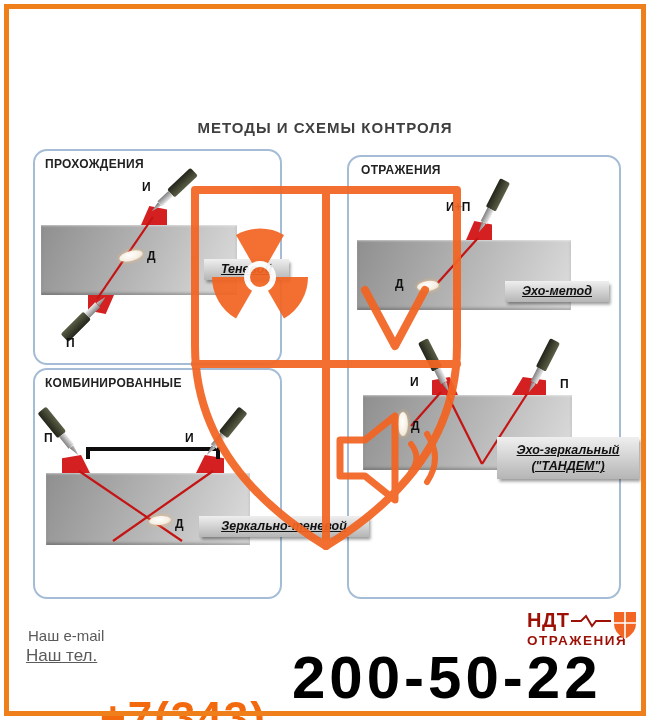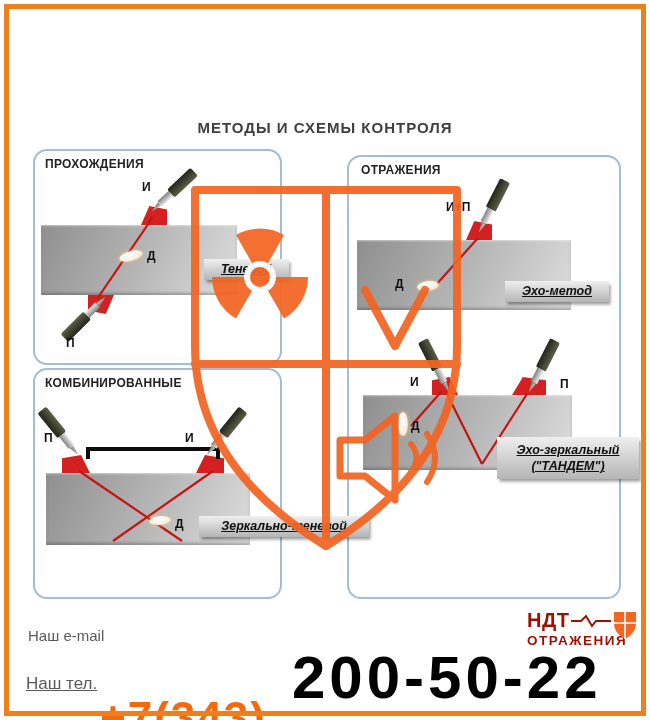--- a/index.html
+++ b/index.html
@@ -168,16 +168,16 @@
           <polyline points="0,7 10,7 15,2 21,12 25,7 40,7" fill="none" stroke="#9c1006" stroke-width="2"></polyline>
         </svg>
     </div>
     <div class="logo-l2">ОТРАЖЕНИЯ</div>
     <svg class="logo-shield" width="24" height="30" viewBox="0 0 24 30">
       <path d="M1,2 H23 V14 Q23,23 12,29 Q1,23 1,14 Z" fill="#f26522"></path>
       <path d="M12,2 V29 M1,13 H23" stroke="#ffffff" stroke-width="1.6" fill="none"></path>
     </svg>
   </div>
 
-  <div class="f-label" style="left:26px;top:674px;font-size:17px;text-decoration:underline;">Наш тел.</div>
+  <div class="f-label" style="left:26px;top:646px;font-size:17px;text-decoration:underline;">Наш тел.</div>
   <div class="phone-code">+7(343)</div>
   <div class="phone-num">200-50-22</div>
 </div>
 
 </body></html>

